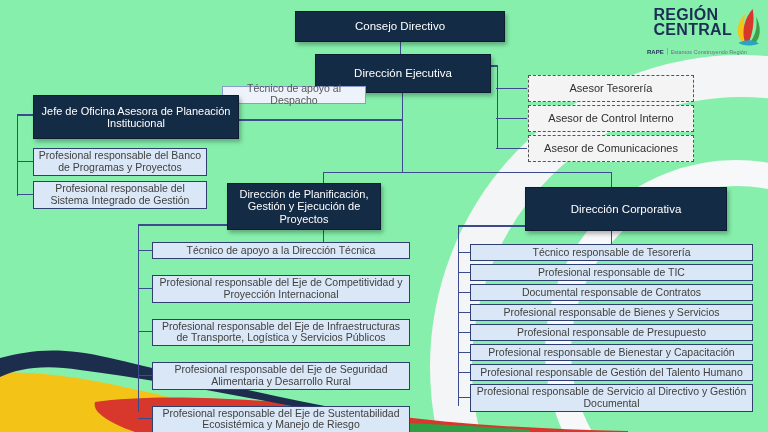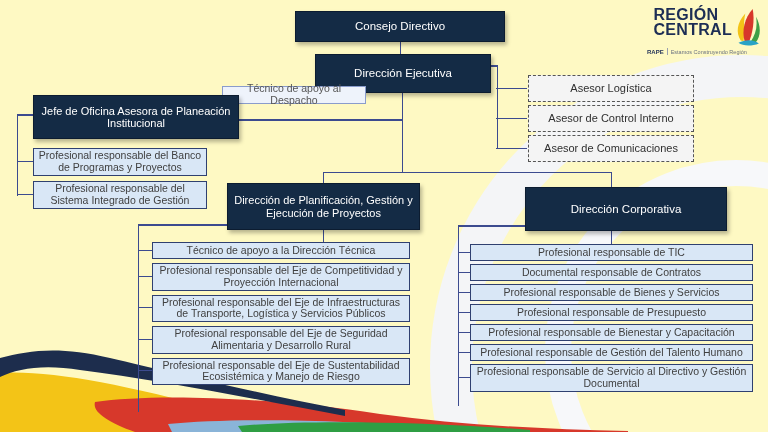--- a/index.html
+++ b/index.html
@@ -1,18 +1,18 @@
 <!DOCTYPE html>
 <html><head>
 <meta charset="utf-8">
 <title>Región Central</title>
 <style>
   html,body{margin:0;padding:0;background:#e8e8e8;}
   .stage{
-    position:relative;width:768px;height:432px;background:#fef9c3;overflow:hidden;
+    position:relative;width:768px;height:432px;background:#86efac;overflow:hidden;
     font-family:"Liberation Sans",sans-serif;
   }
   
   .wm{position:absolute;border-radius:50%;border:42px solid #f4f5f7;z-index:0;}
   .wm1{left:430px;top:55px;width:540px;height:540px;}
   .wm2{left:545px;top:160px;width:330px;height:330px;border-width:26px;border-color:#f7f8fa;}
   
   .vline,.hline{position:absolute;background:#3c4b8f;z-index:1;}
   .vline{width:1.5px;}
   .hline{height:1.5px;}
@@ -31,21 +31,21 @@
   
   .childcol{position:absolute;display:flex;flex-direction:column;z-index:2;}
   .childcol .item{
     position:relative;display:flex;align-items:center;justify-content:center;
     text-align:center;background:#d9e7f6;border:1px solid #2f4070;color:#404040;
     font-size:10.5px;line-height:1.12;min-height:17px;padding:1px 3px;box-sizing:border-box;
   }
   .childcol .item::before{
     content:"";position:absolute;top:50%;margin-top:-1px;border-top:1.5px solid #3c4b8f;
   }
-  .mid-children{left:152px;top:242px;width:258px;gap:4px;}
+  .mid-children{left:152px;top:242px;width:258px;gap:16px;}
   .mid-children .item::before{left:-15px;width:14px;}
   .right-children{left:470px;top:244px;width:283px;gap:3px;}
   .right-children .item::before{left:-13px;width:12px;}
   .jefe-children{left:33px;top:148px;width:174px;gap:5px;align-items:flex-end;}
   .jefe-children .item{min-height:28px;background:#d9e7f6;}
   .jefe-children .item::before{left:-17px;width:16px;}
   .advisors{left:528px;top:75px;width:166px;gap:3px;}
   .advisors .item{
     background:#f4f4f4;border:1.5px dashed #555;color:#2f2f2f;
     font-size:11px;min-height:27px;
@@ -115,42 +115,43 @@
   <div class="vline" style="left:457.5px;top:225px;height:181px"></div>
   <div class="vline" style="left:610.5px;top:231px;height:13px"></div>
 
   <div class="box dark" style="left:295px;top:11px;width:210px;height:31px">Consejo Directivo</div>
 
   <div class="box dark" style="left:315px;top:54px;width:176px;height:39px">Dirección Ejecutiva</div>
 
   <div class="box assistant" style="left:222px;top:86px;width:144px;height:18px">Técnico de apoyo al Despacho</div>
 
   <div class="childcol advisors">
-      <div class="item">Asesor Logística</div>
+      <div class="item">Asesor Tesorería</div>
       <div class="item">Asesor de Control Interno</div>
       <div class="item">Asesor de Comunicaciones</div>
     </div>
 
   <div class="box dark" style="left:33px;top:95px;width:206px;height:44px;font-size:11px;padding:0 6px">Jefe de Oficina Asesora de Planeación Institucional</div>
   <div class="childcol jefe-children">
       <div class="item">Profesional responsable del Banco de Programas y Proyectos</div>
       <div class="item">Profesional responsable del Sistema Integrado de Gestión</div>
     </div>
 
-  <div class="box dark" style="left:227px;top:183px;width:193px;height:47px;font-size:11px;padding:0 6px">Dirección de Planificación, Gestión y Ejecución de Proyectos</div>
+  <div class="box dark" style="left:227px;top:183px;width:154px;height:47px;font-size:11px;padding:0 6px">Dirección de Planificación, Gestión y Ejecución de Proyectos</div>
   <div class="childcol mid-children">
       <div class="item">Técnico de apoyo a la Dirección Técnica</div>
       <div class="item">Profesional responsable del Eje de Competitividad y Proyección Internacional</div>
       <div class="item">Profesional responsable del Eje de Infraestructuras de Transporte, Logística y Servicios Públicos</div>
       <div class="item">Profesional responsable del Eje de Seguridad Alimentaria y Desarrollo Rural</div>
       <div class="item">Profesional responsable del Eje de Sustentabilidad Ecosistémica y Manejo de Riesgo</div>
     </div>
 
   <div class="box dark" style="left:525px;top:187px;width:202px;height:44px">Dirección Corporativa</div>
   <div class="childcol right-children">
+      <div class="item">Técnico responsable de Tesorería</div>
       <div class="item">Profesional responsable de TIC</div>
       <div class="item">Documental responsable de Contratos</div>
       <div class="item">Profesional responsable de Bienes y Servicios</div>
       <div class="item">Profesional responsable de Presupuesto</div>
       <div class="item">Profesional responsable de Bienestar y Capacitación</div>
       <div class="item">Profesional responsable de Gestión del Talento Humano</div>
       <div class="item">Profesional responsable de Servicio al Directivo y Gestión Documental</div>
     </div>
 
 </div>

